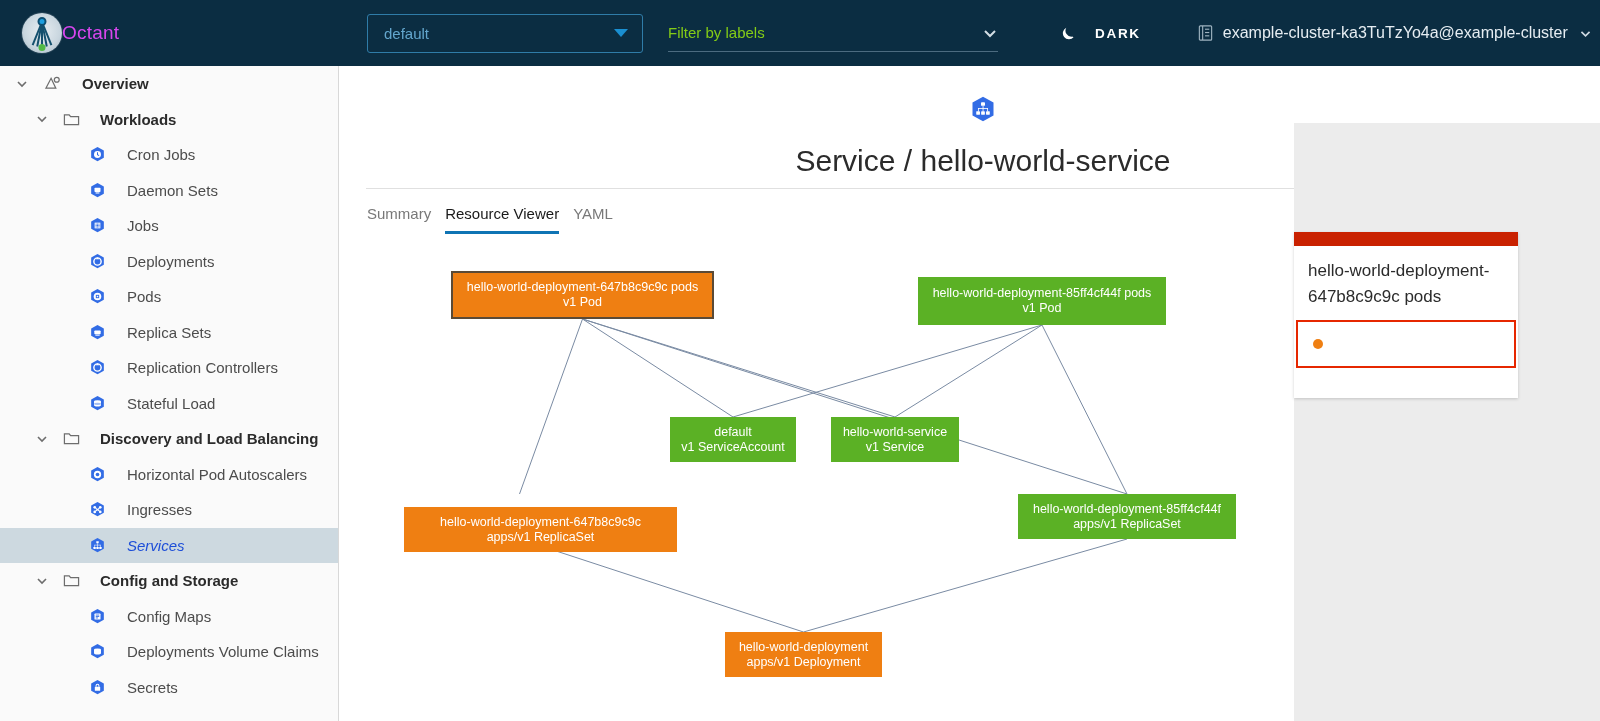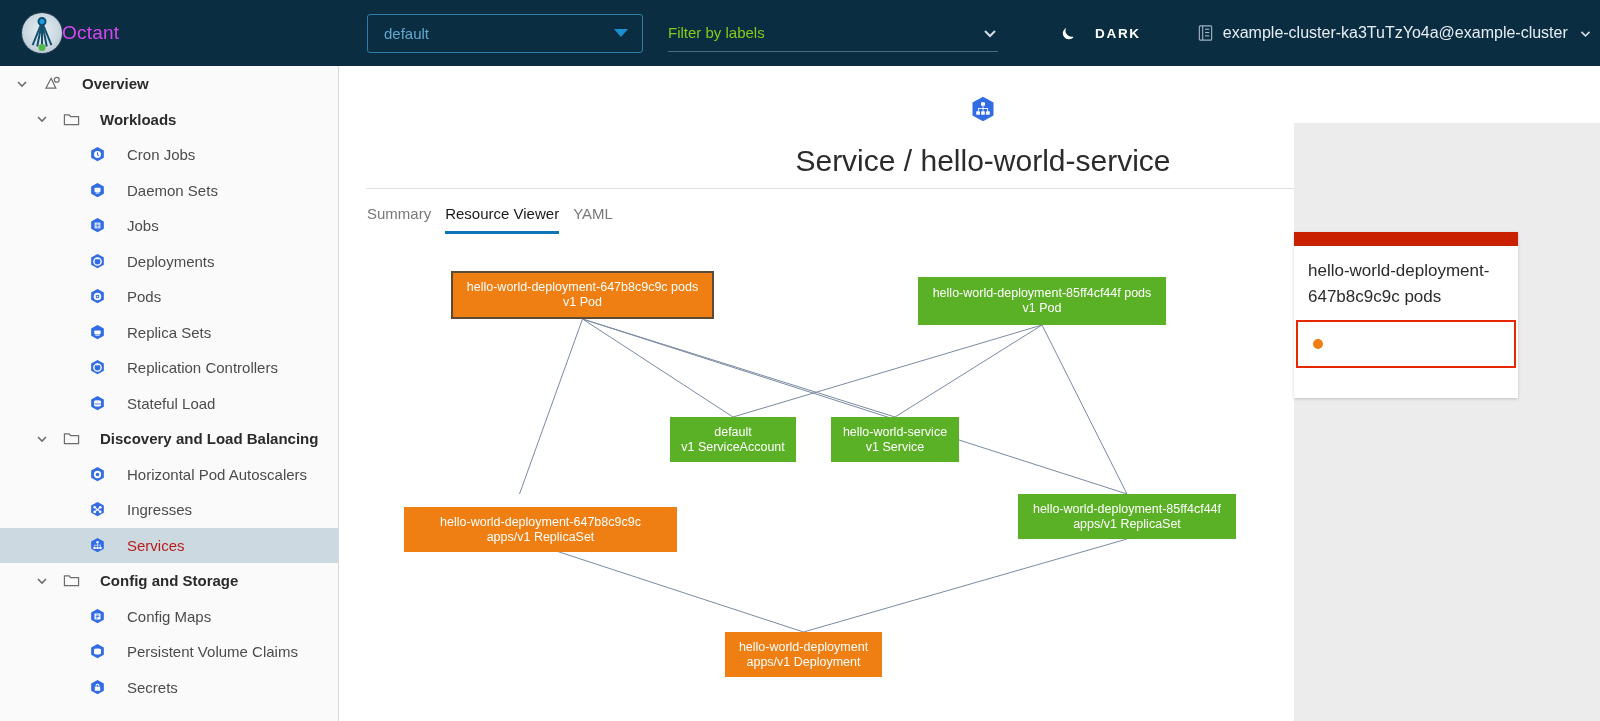--- a/index.html
+++ b/index.html
@@ -85,21 +85,21 @@
     position: absolute; top: 66px; left: 0;
     width: 339px; height: 655px;
     background: #fafafa; border-right: 1px solid #d8d8d8;
     overflow: hidden;
   }
   .nav-row {
     display: flex; align-items: center; height: 35.5px;
     font-size: 15px; color: #4c4c4c; white-space: nowrap;
   }
   .nav-row.group { font-weight: bold; color: #2b2b2b; }
-  .nav-row.selected { background: #cdd9e0; color: #b91c1c; }
+  .nav-row.selected { background: #cdd9e0; color: #1d4ed8; font-style: italic; }
   .twisty {
     width: 16px; height: 16px; flex: 0 0 auto;
     stroke: #6d6d6d; stroke-width: 1.6; fill: none;
   }
   .folder-icon { width: 17px; height: 15px; stroke: #6d6d6d; stroke-width: 1.3; fill: none; }
   .overview-icon { width: 19px; height: 17px; stroke: #6d6d6d; stroke-width: 1.3; fill: none; }
   .k8s-badge { width: 19px; height: 19px; flex: 0 0 auto; }
   .nav-label { margin-left: 20px; }
 
   
@@ -409,21 +409,21 @@
         </svg>
         <span class="nav-label">Config Maps</span>
       </div>
       <div class="nav-row">
         <span style="display:inline-block;width:88px"></span>
         <svg class="k8s-badge" viewBox="0 0 24 24">
           <polygon points="12,2.6 20,6.9 20,16.1 12,20.4 4,16.1 4,6.9" fill="#326ce5"></polygon>
           <ellipse cx="12" cy="9.8" rx="4.4" ry="1.7" fill="#fff"></ellipse>
           <path d="M7.6 9.8v4.4c0 .95 2 1.7 4.4 1.7s4.4-.75 4.4-1.7V9.8" fill="#fff"></path>
         </svg>
-        <span class="nav-label">Persistent Volume Claims</span>
+        <span class="nav-label">Deployments Volume Claims</span>
       </div>
       <div class="nav-row">
         <span style="display:inline-block;width:88px"></span>
         <svg class="k8s-badge" viewBox="0 0 24 24">
           <polygon points="12,2.6 20,6.9 20,16.1 12,20.4 4,16.1 4,6.9" fill="#326ce5"></polygon>
           <rect x="8.6" y="11.2" width="6.8" height="5" rx=".7" fill="#fff"></rect>
           <path d="M10.2 11.2V9.8a1.8 1.8 0 0 1 3.6 0v1.4" fill="none" stroke="#fff" stroke-width="1.3"></path>
         </svg>
         <span class="nav-label">Secrets</span>
       </div>

